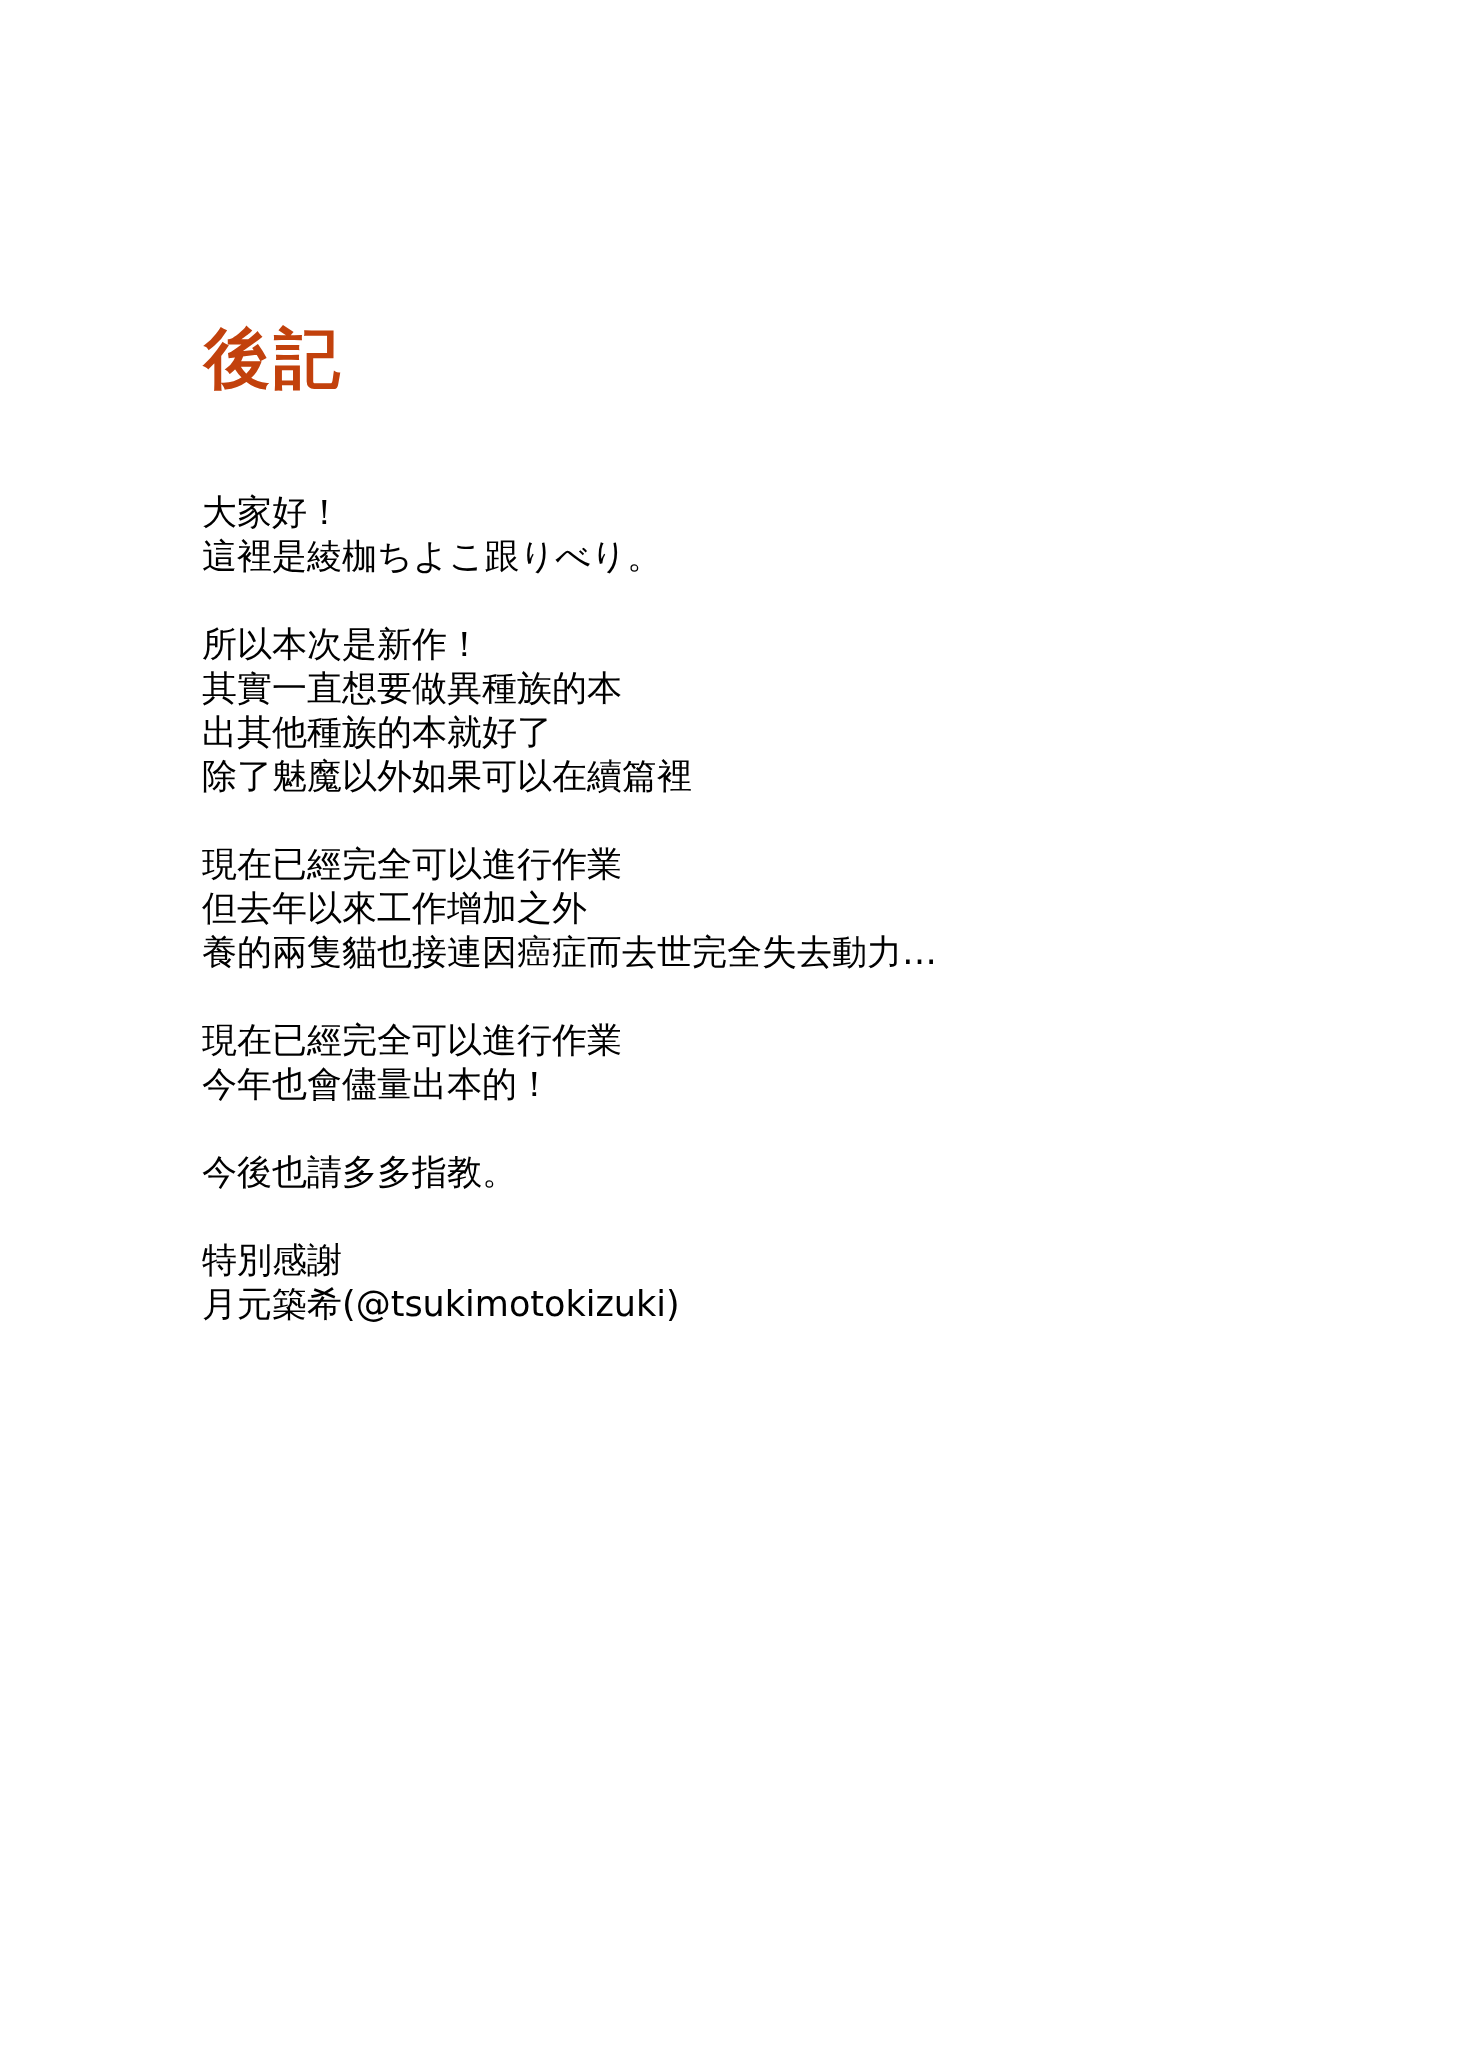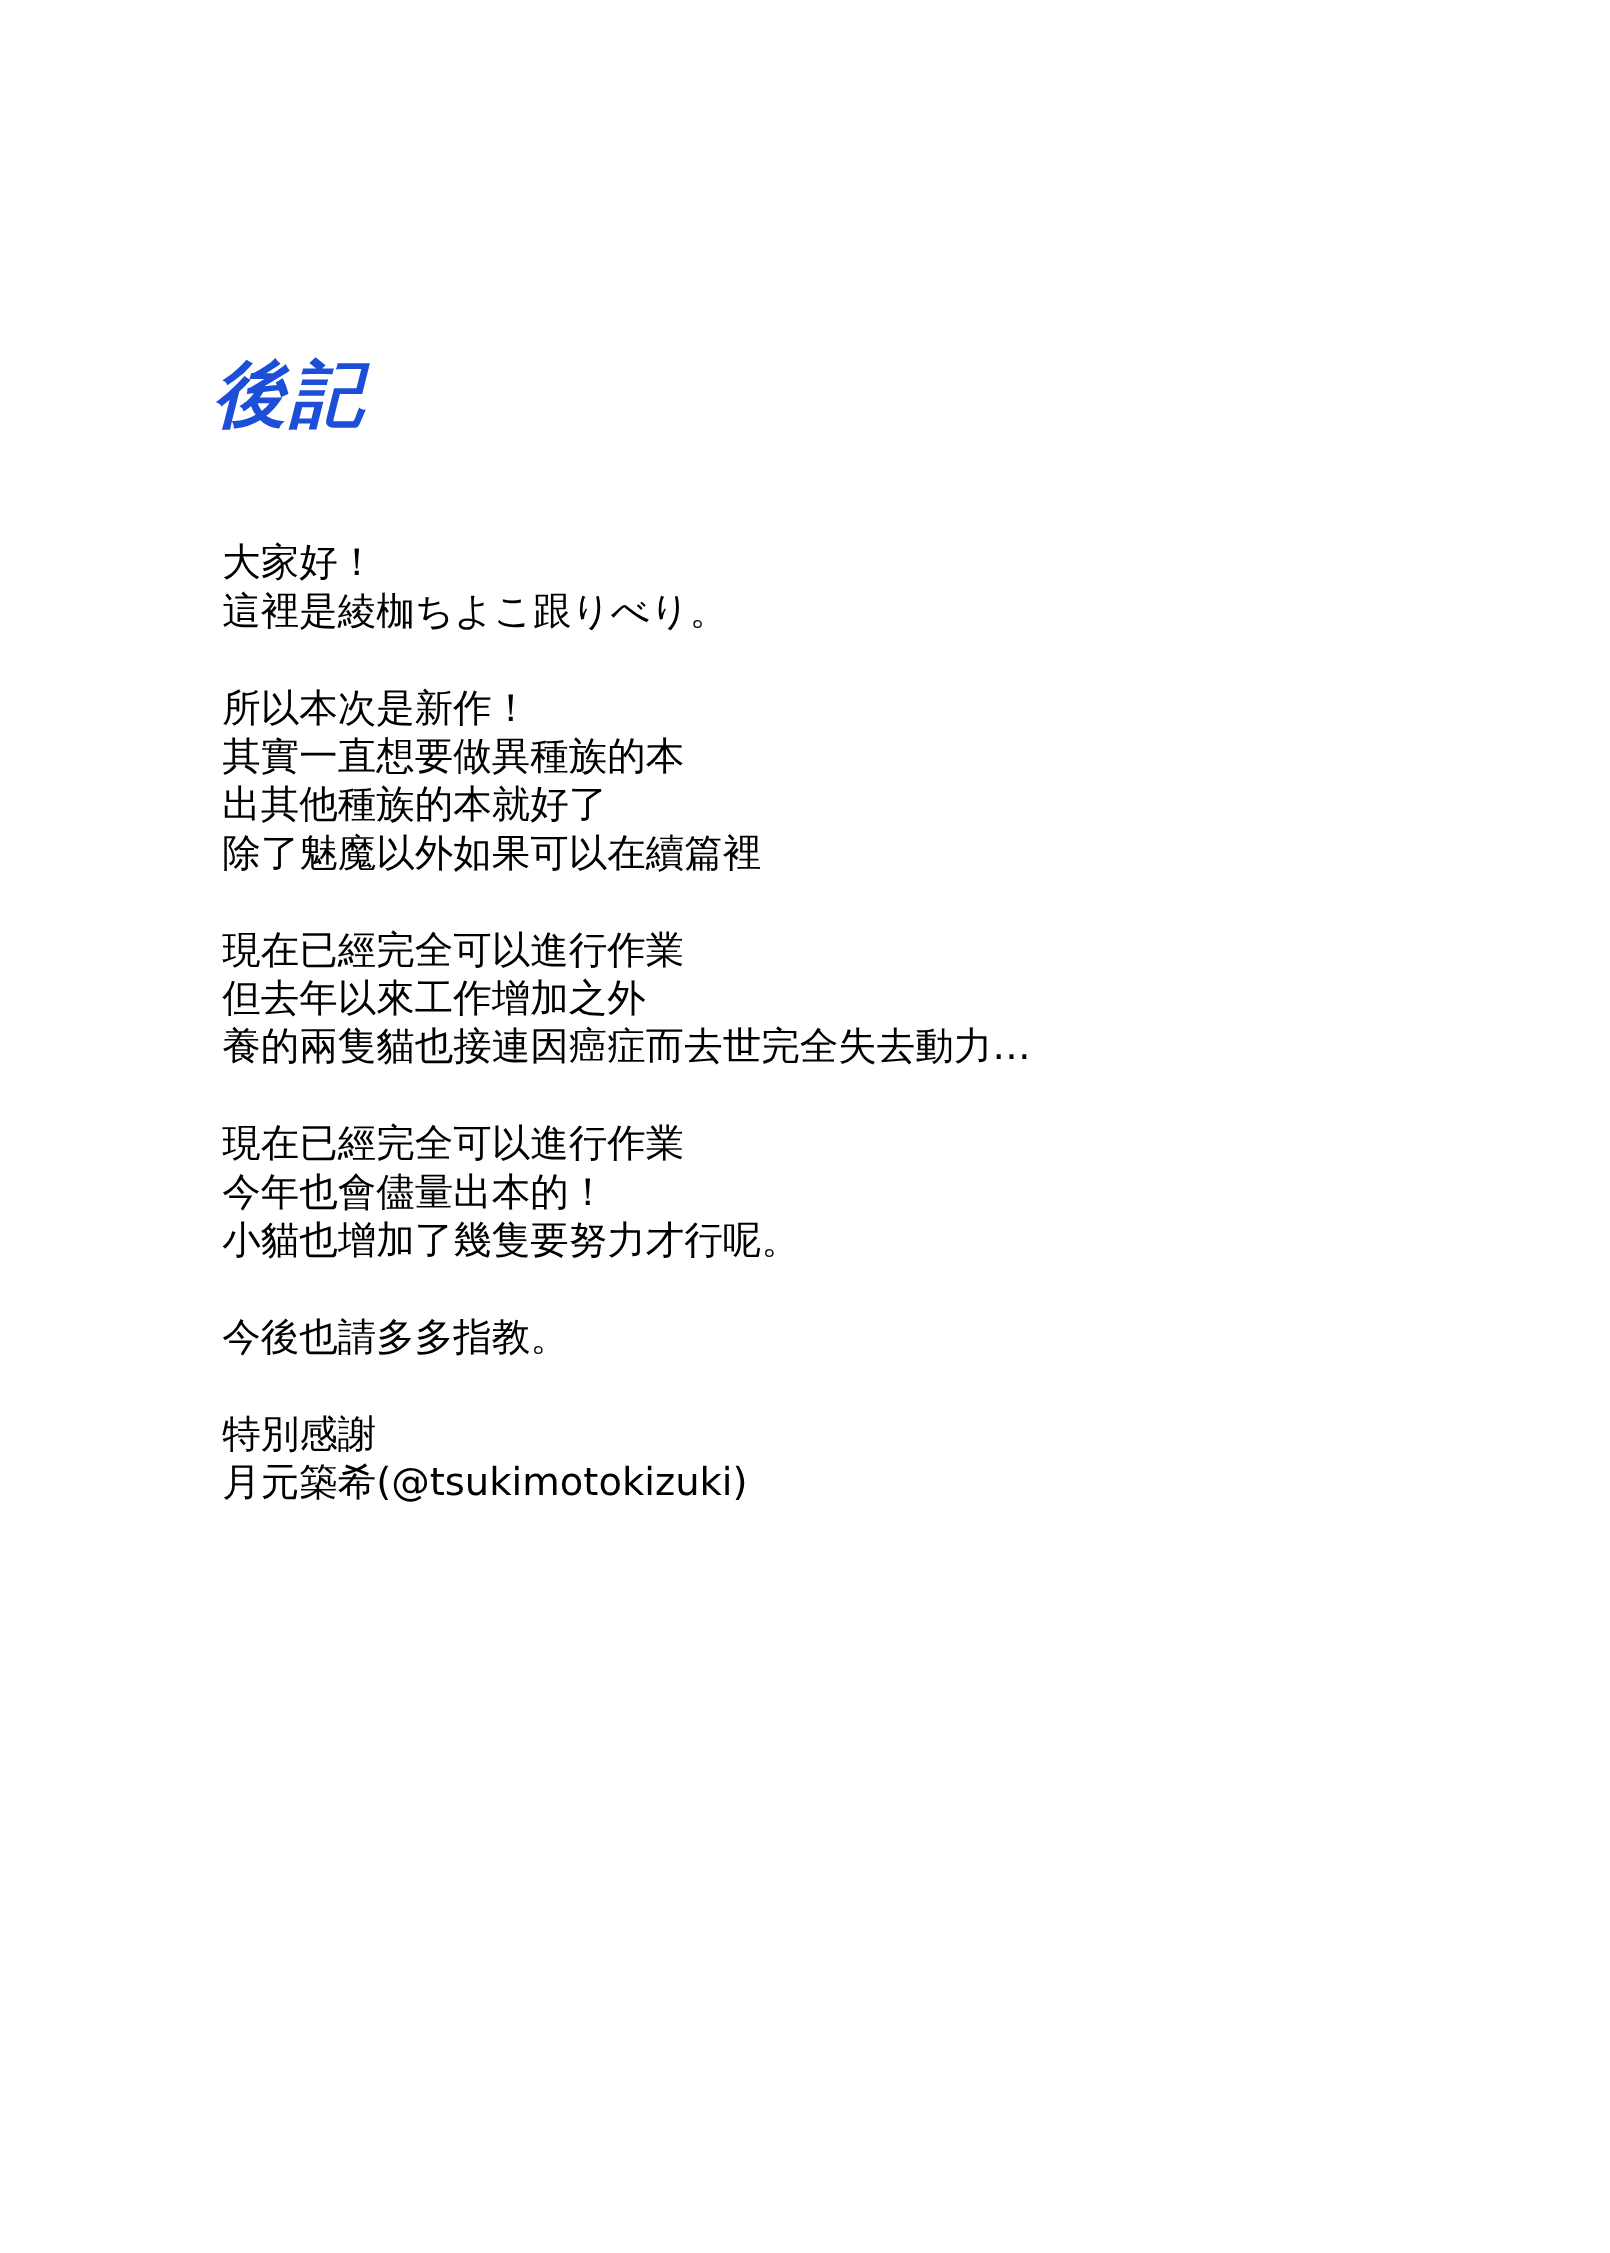--- a/index.html
+++ b/index.html
@@ -11,29 +11,28 @@
     position: relative;
     width: 1464px;
     height: 2048px;
     background: #ffffff;
     overflow: hidden;
     font-family: "DejaVu Sans", "Liberation Sans", sans-serif;
     color: #000000;
   }
   .title {
     position: absolute;
-    left: 194px;
+    left: 204px;
     top: 326px;
     margin: 0;
     font-size: 66px;
     font-weight: 700;
     letter-spacing: 4px;
     line-height: 1;
-    color: #1d4ed8;
-    font-style: italic;
+    color: #c2410c;
   }
   .content {
     position: absolute;
     left: 202px;
     top: 490px;
     font-size: 35px;
     font-weight: 500;
     line-height: 44px;
     color: #000000;
   }
@@ -70,21 +69,20 @@
 
     <p class="para">
       <span class="line">現在已經完全可以進行作業</span>
       <span class="line">但去年以來工作增加之外</span>
       <span class="line">養的兩隻貓也接連因癌症而去世完全失去動力…</span>
     </p>
 
     <p class="para">
       <span class="line">現在已經完全可以進行作業</span>
       <span class="line">今年也會儘量出本的！</span>
-      <span class="line">小貓也增加了幾隻要努力才行呢。</span>
     </p>
 
     <p class="para">
       <span class="line">今後也請多多指教。</span>
     </p>
 
     <p class="para">
       <span class="line">特別感謝</span>
       <span class="line">月元築希(@tsukimotokizuki)</span>
     </p>

